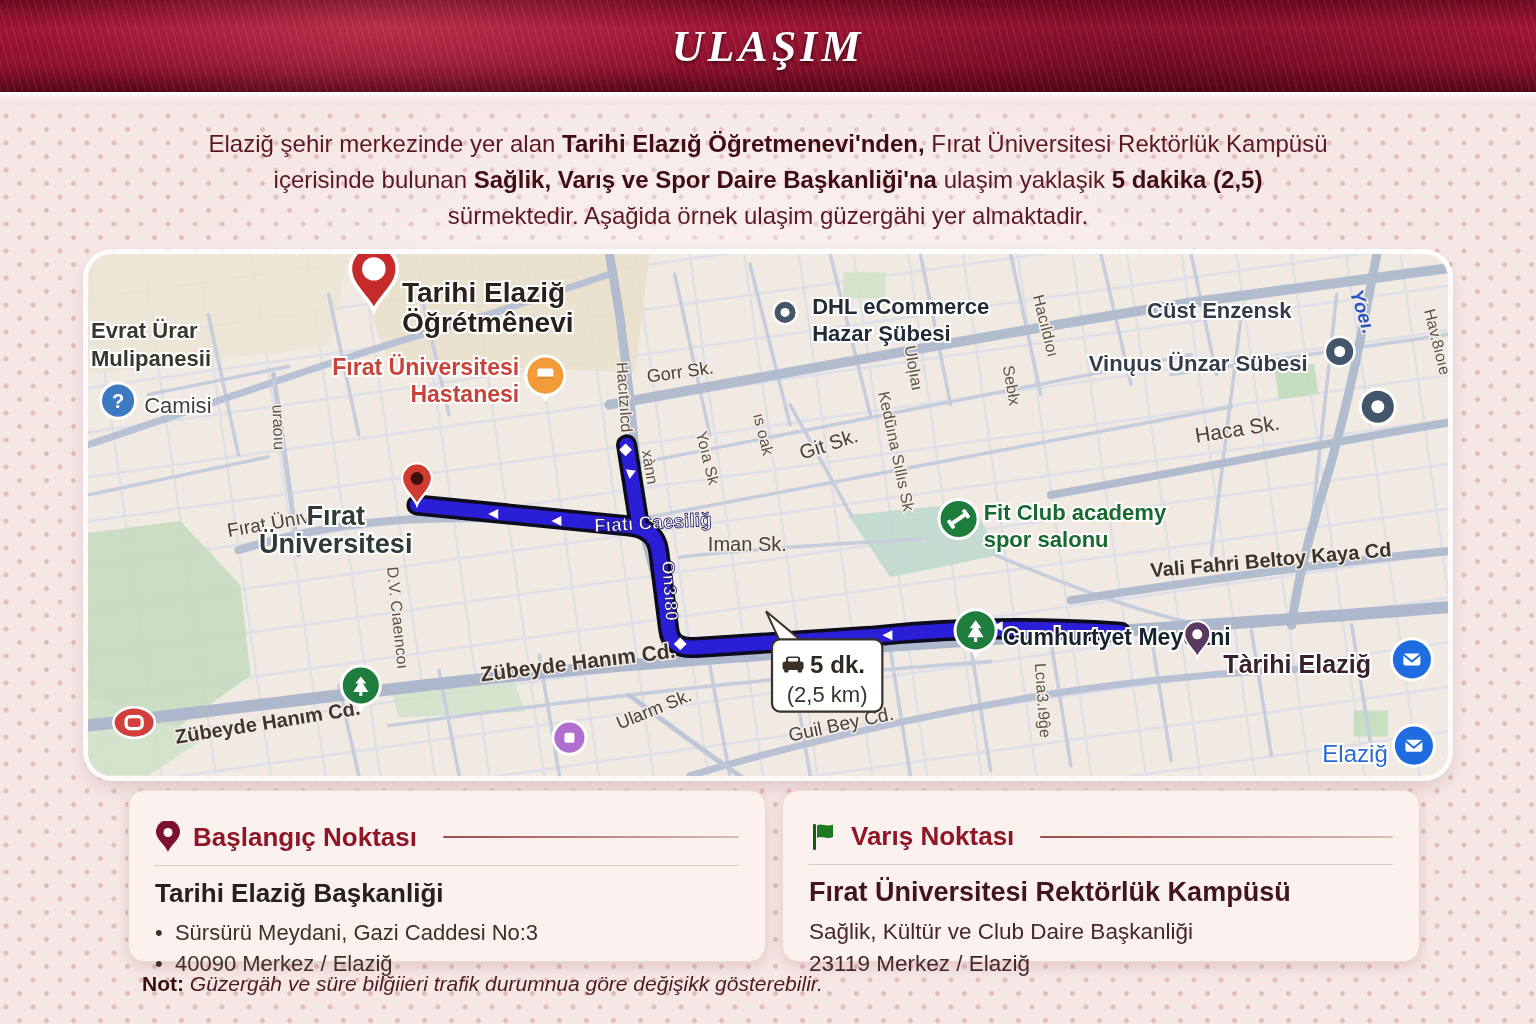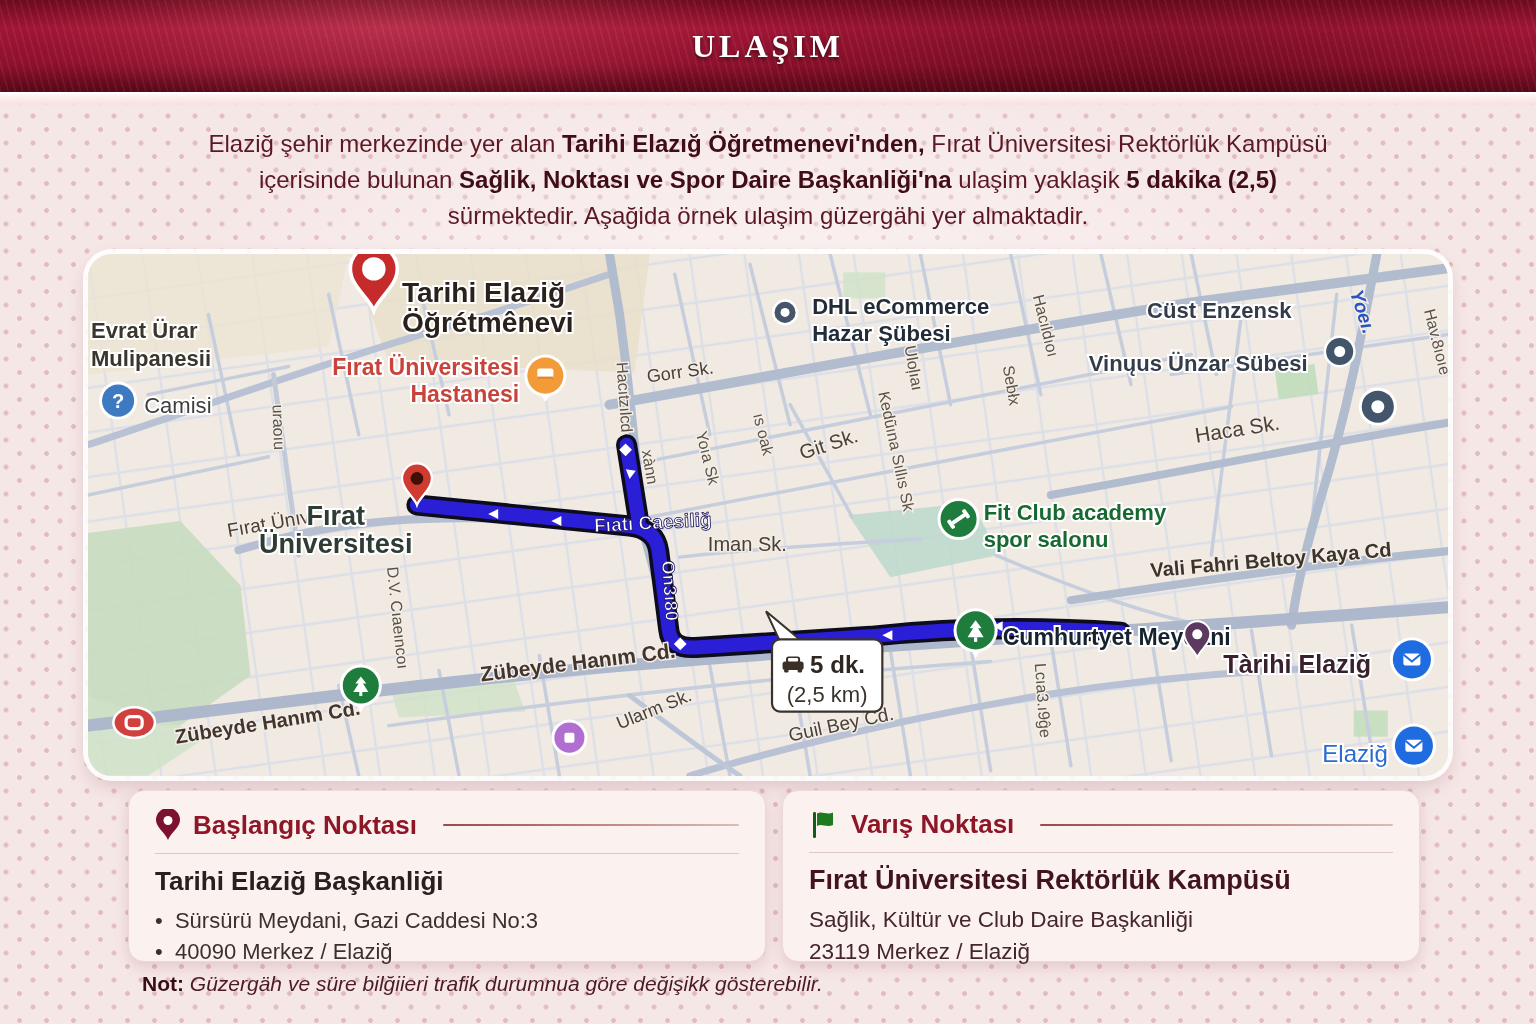--- a/index.html
+++ b/index.html
@@ -19,22 +19,23 @@
     background:
       repeating-linear-gradient(75deg, rgba(255,255,255,.05) 0 2px, rgba(0,0,0,0) 2px 7px),
       radial-gradient(ellipse 500px 120px at 25% 30%, rgba(255,120,140,.25), rgba(0,0,0,0) 70%),
       radial-gradient(ellipse 600px 140px at 75% 70%, rgba(60,0,10,.35), rgba(0,0,0,0) 70%),
       linear-gradient(180deg,#6d0a1e 0%,#a01535 30%,#8e102c 70%,#560716 100%);
     box-shadow:0 3px 6px rgba(90,10,30,.45);
     display:flex;align-items:center;justify-content:center;
   }
   .banner-title{
     font-family:"Liberation Serif","DejaVu Serif",serif;
-    color:#ffffff;font-weight:bold;font-size:32px;letter-spacing:4px;
+    color:#ffffff;font-weight:bold;font-size:44px;letter-spacing:4px;
     text-shadow:0 2px 4px rgba(0,0,0,.6);
+    font-style:italic;
   }
   .banner-sep{
     position:absolute;left:0;top:92px;width:1536px;height:16px;
     background:linear-gradient(180deg,#fdf7f6 0%,#f7e4e3 55%,rgba(247,228,227,0) 100%);
     border-top:2px solid #ffffff;
   }
   .intro{
     position:absolute;left:0;top:126px;width:1536px;text-align:center;
     color:#5b1824;font-size:24px;line-height:36px;
   }
@@ -46,21 +47,21 @@
     overflow:hidden;
   }
   .cards{
     position:absolute;left:128px;top:790px;width:1292px;display:flex;gap:16px;
   }
   .card{
     flex:1;background:#fbf2f0;border:1px solid #ecd9d4;border-radius:16px;
     box-shadow:0 5px 14px rgba(130,50,50,.16);
     padding:18px 26px 20px 26px;box-sizing:border-box;height:172px;
   }
-  .card-header{display:flex;align-items:center;gap:12px;}
+  .card-header{display:flex;align-items:center;gap:12px;margin-top:12px;}
   .card-title{color:#8e1626;font-weight:bold;font-size:26px;white-space:nowrap;}
   .header-rule{flex:1;height:2px;background:linear-gradient(90deg,#9c4a46,#dcbcb6);margin-left:14px;border-radius:1px;}
   .card-divider{height:1px;background:#ddc8c2;margin:12px 0 12px 0;}
   .place-name{font-size:26px;font-weight:bold;color:#26201e;margin-bottom:8px;}
   .place-name.dest{color:#421420;font-size:27px;}
   .bullet-line{font-size:22px;color:#3d2f2c;line-height:31px;}
   .plain-line{font-size:22.5px;color:#45262e;line-height:32px;}
   .note{
     position:absolute;left:142px;top:972px;width:1200px;font-size:21px;color:#4c1a22;
   }
@@ -71,21 +72,21 @@
 </head>
 <body>
 
 <div class="banner">
   <div class="banner-title">ULAŞIM</div>
 </div>
 <div class="banner-sep"></div>
 
 <div class="intro">
   <div><span>Elaziğ şehir merkezinde yer alan </span><b>Tarihi Elazığ Öğretmenevi'nden,</b><span> Fırat Üniversitesi Rektörlük Kampüsü</span></div>
-  <div><span>içerisinde bulunan </span><b>Sağlik, Noktası ve Spor Daire Başkanliği'na</b><span> ulaşim yaklaşik </span><b>5 dakika (2,5)</b></div>
+  <div><span>içerisinde bulunan </span><b>Sağlik, Varış ve Spor Daire Başkanliği'na</b><span> ulaşim yaklaşik </span><b>5 dakika (2,5)</b></div>
   <div><span>sürmektedir. Aşağida örnek ulaşim güzergähi yer almaktadir.</span></div>
 </div>
 
 <div class="map-frame">
 <svg width="1360" height="522" viewBox="0 0 1356 520">
   <defs>
     <pattern id="blocks" width="54" height="44" patternUnits="userSpaceOnUse" patternTransform="rotate(-8)">
       <rect width="54" height="44" fill="#f0eae2"></rect>
       <path d="M0 0H54M0 44H54" stroke="#dcdfe8" stroke-width="2.4"></path>
       <path d="M0 0V44M54 0V44" stroke="#dcdfe8" stroke-width="2.2"></path>

